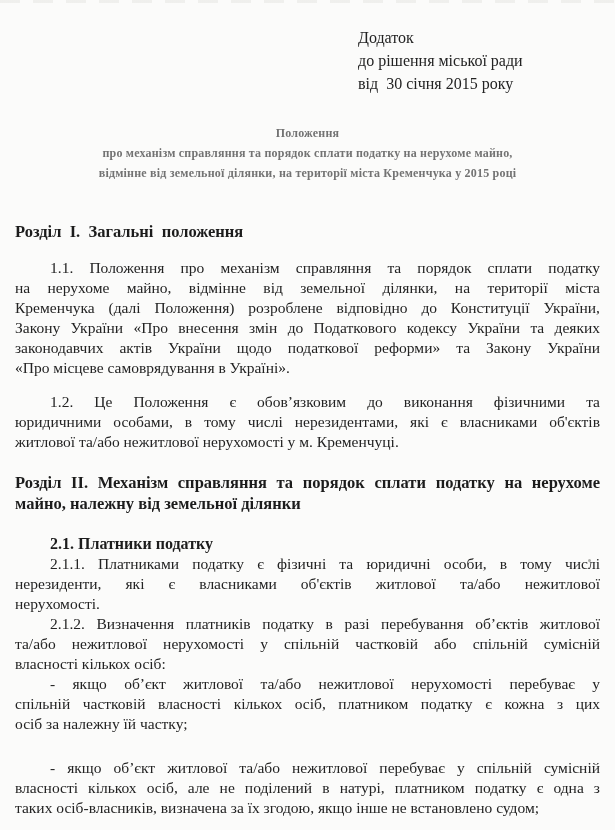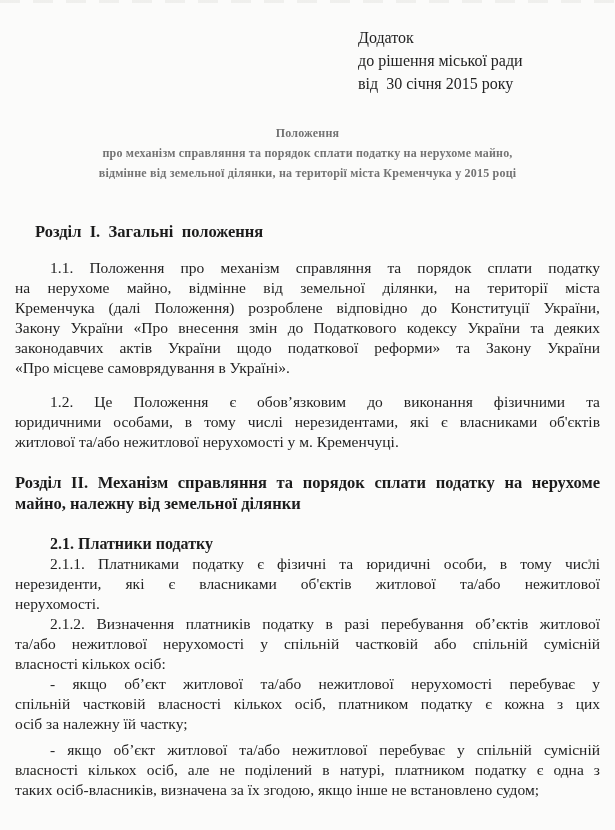--- a/index.html
+++ b/index.html
@@ -37,27 +37,27 @@
     font-weight: bold;
     font-size: 12px; line-height: 20px;
     color: #737373;
     letter-spacing: .2px;
   }
   .heading {
     font-weight: bold;
     font-size: 16.5px; line-height: 21px;
     color: #1c1c1c;
   }
-  .sec1-heading { margin-top: 38px; margin-left: 20px; }
+  .sec1-heading { margin-top: 38px; }
   .sec2-heading { margin-top: 20px; }
   .h21 { margin-top: 20px; font-size: 16px; line-height: 20px; }
   .para { font-size: 15.5px; line-height: 20px; }
   .p11 { margin-top: 16px; }
   .p12 { margin-top: 14px; }
-  .b2  { margin-top: 6px; }
+  .b2  { margin-top: 24px; }
   .line { min-height: 20px; }
   
   .jl { text-align: justify; text-align-last: justify; }
   
   .ll { text-align: left; }
   
   .ind { padding-left: 35px; }
   .pre { white-space: pre-wrap; }
 </style>
 </head>

